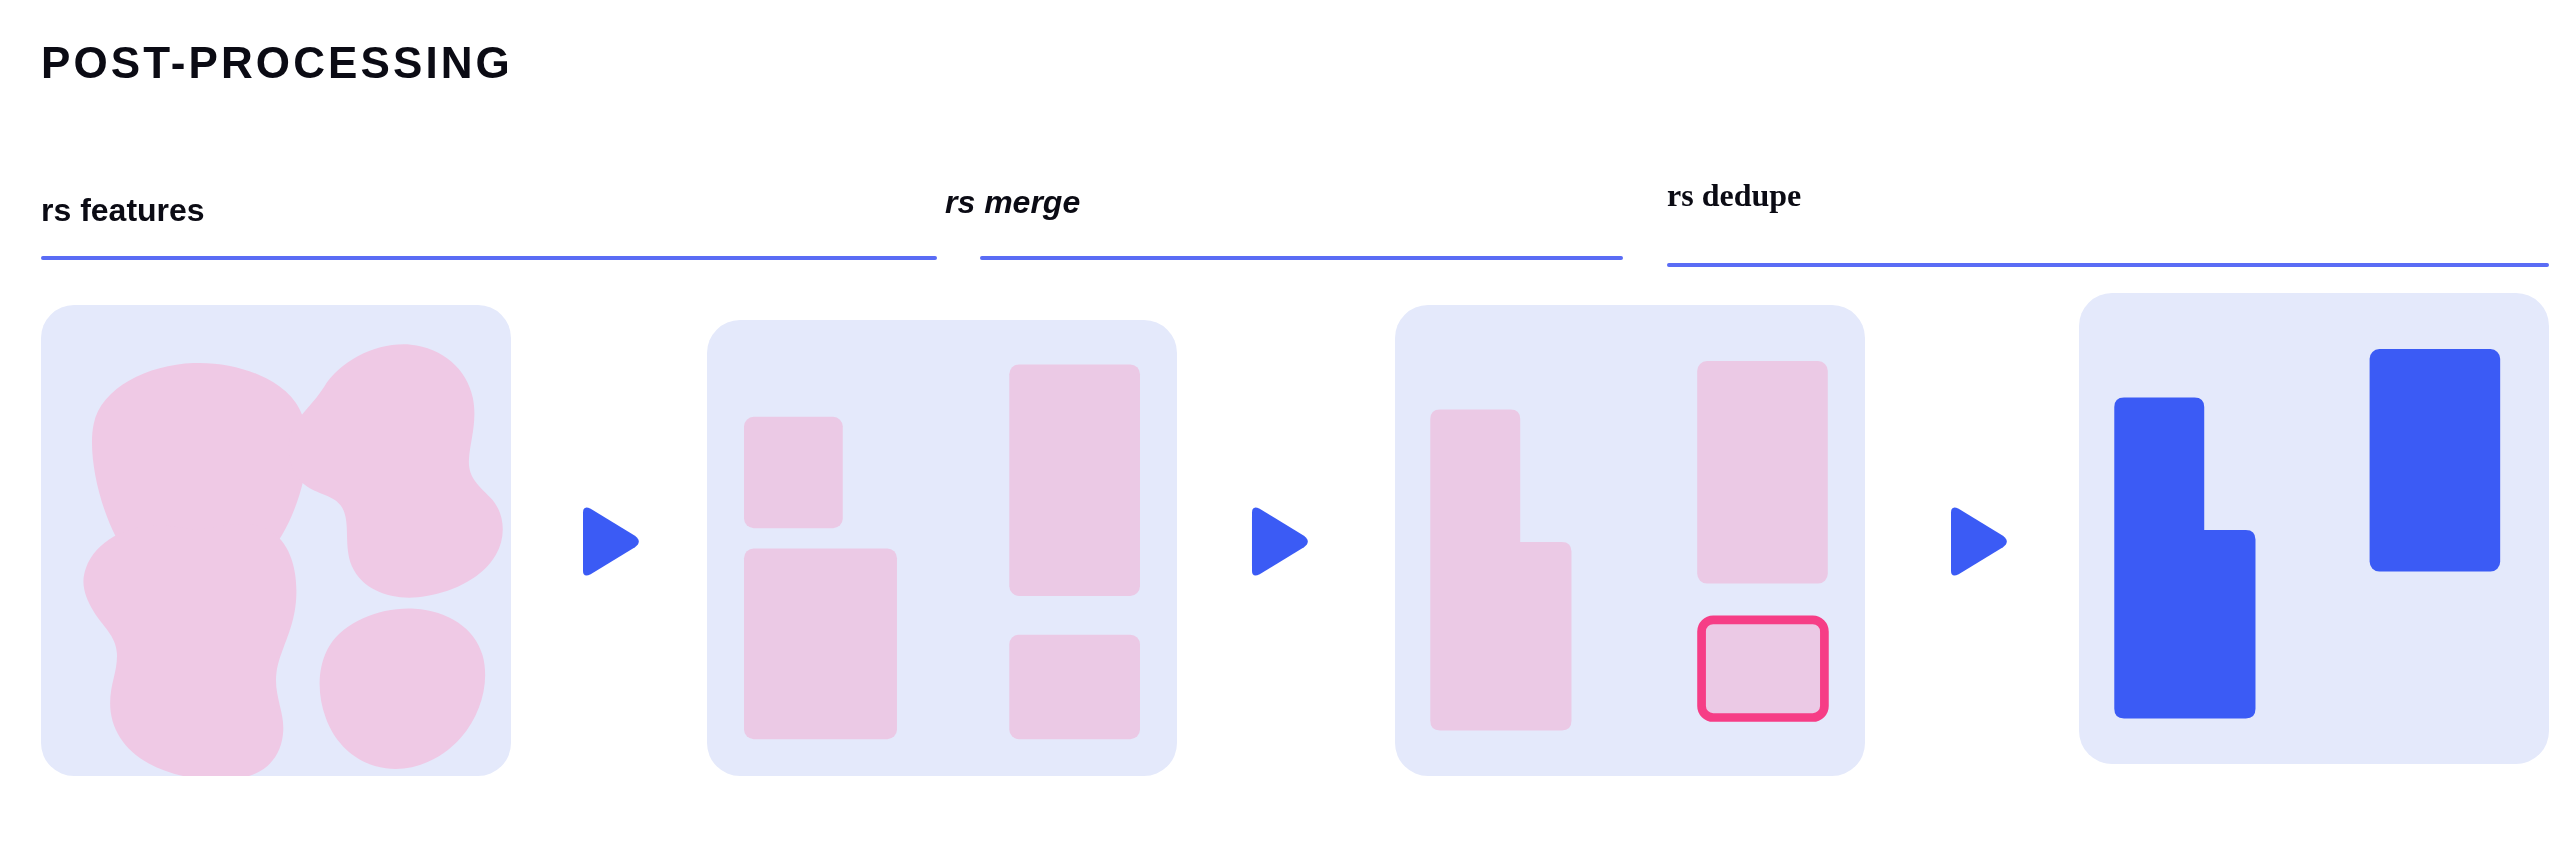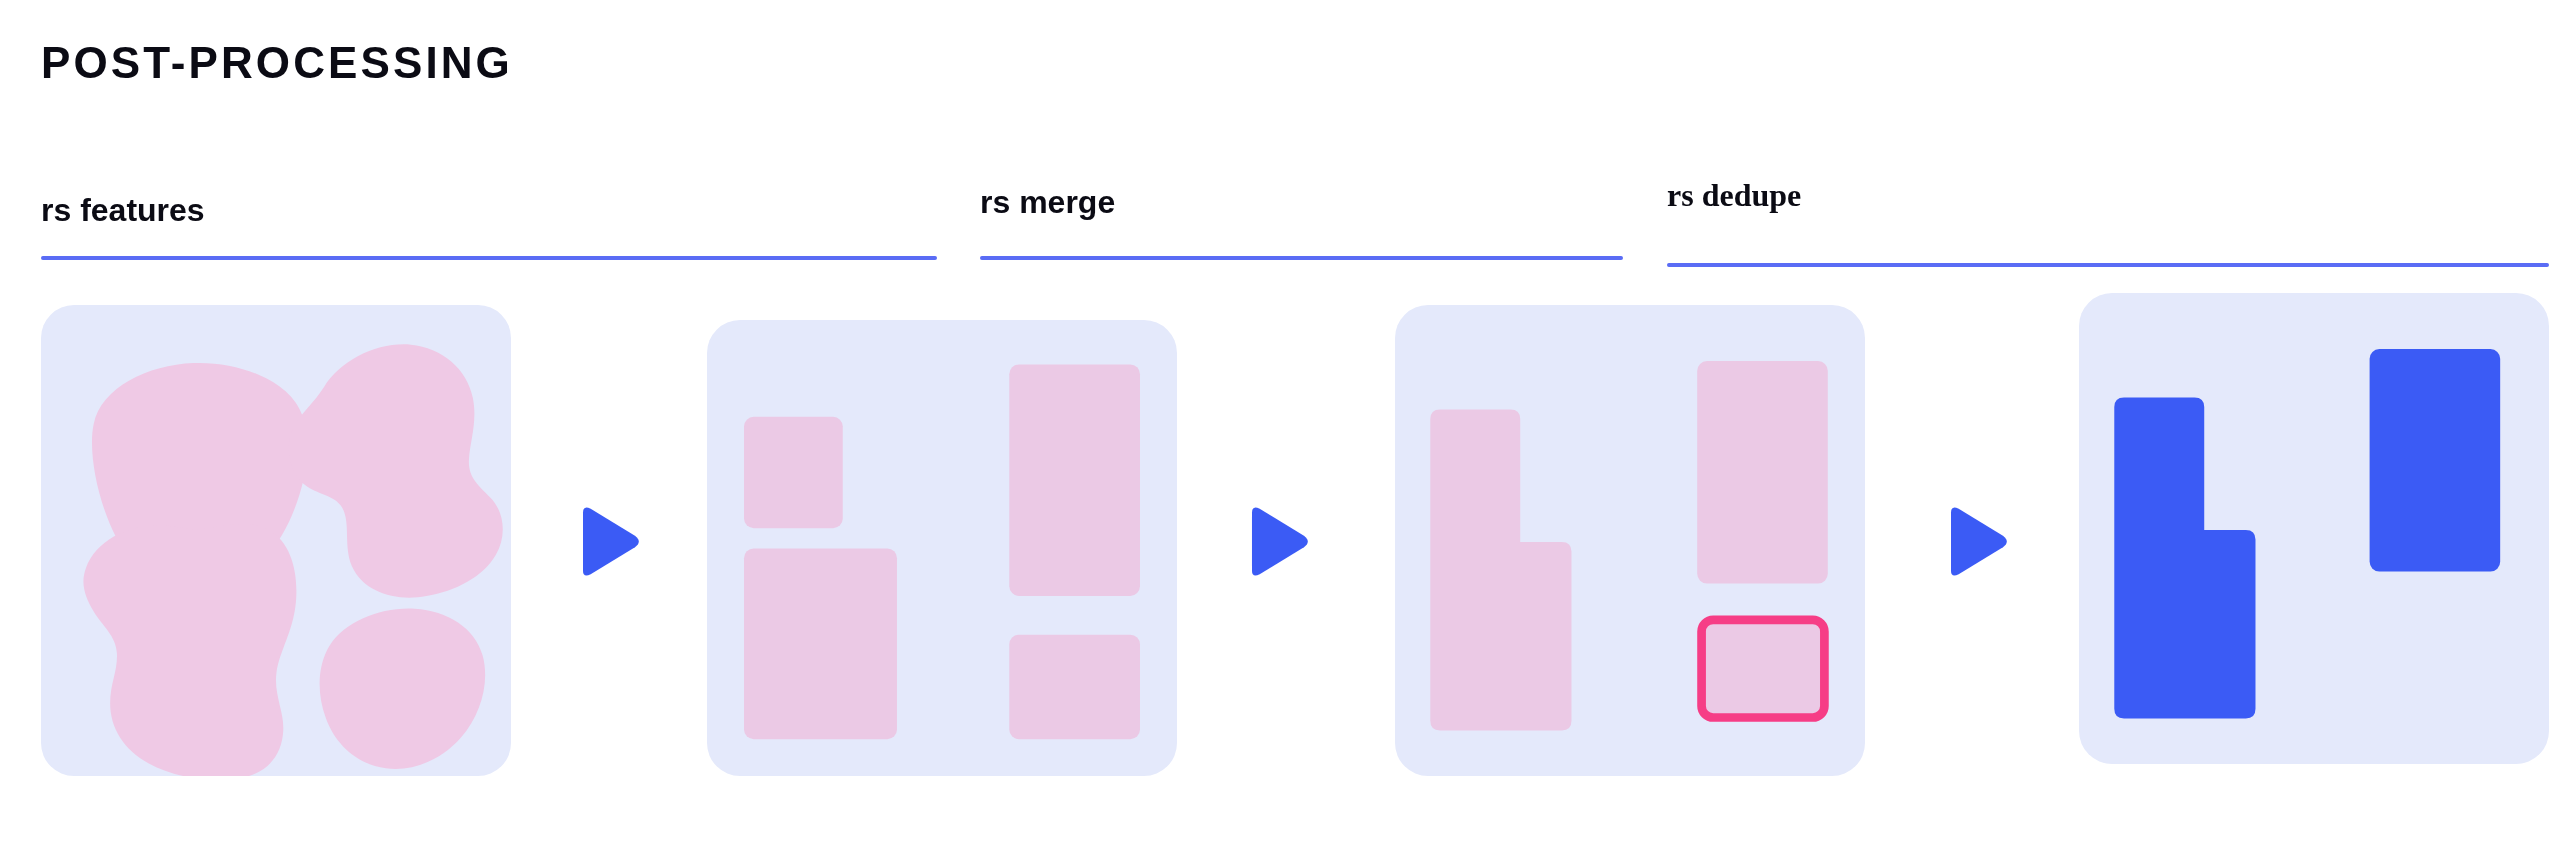--- a/index.html
+++ b/index.html
@@ -55,21 +55,21 @@
 </head>
 <body>
 
 <div class="root">
 
   <div class="page-title">POST-PROCESSING</div>
 
   <div class="stage-label" style="left:41px; top:194px;">rs features</div>
   <div class="stage-rule" style="left:41px; top:256px; width:896px;"></div>
 
-  <div class="stage-label" style="left:980px; top:186px;">rs merge</div>
+  <div class="stage-label" style="left:945px; top:186px;font-style:italic;">rs merge</div>
   <div class="stage-rule" style="left:980px; top:256px; width:643px;"></div>
 
   <div class="stage-label" style="left:1667px; top:179px;font-family:Liberation Serif, serif;">rs dedupe</div>
   <div class="stage-rule" style="left:1667px; top:263px; width:882px;"></div>
 
   <div class="panel" style="left:41px; top:305px; width:470px; height:471px;">
     <svg viewBox="0 0 485 487" xmlns="http://www.w3.org/2000/svg">
 
       <path fill="#efc9e5" d="M54 123 C62 85 110 62 157 60 C204 58 254 78 268 110
                C283 143 272 190 256 224 C240 258 214 282 182 290

